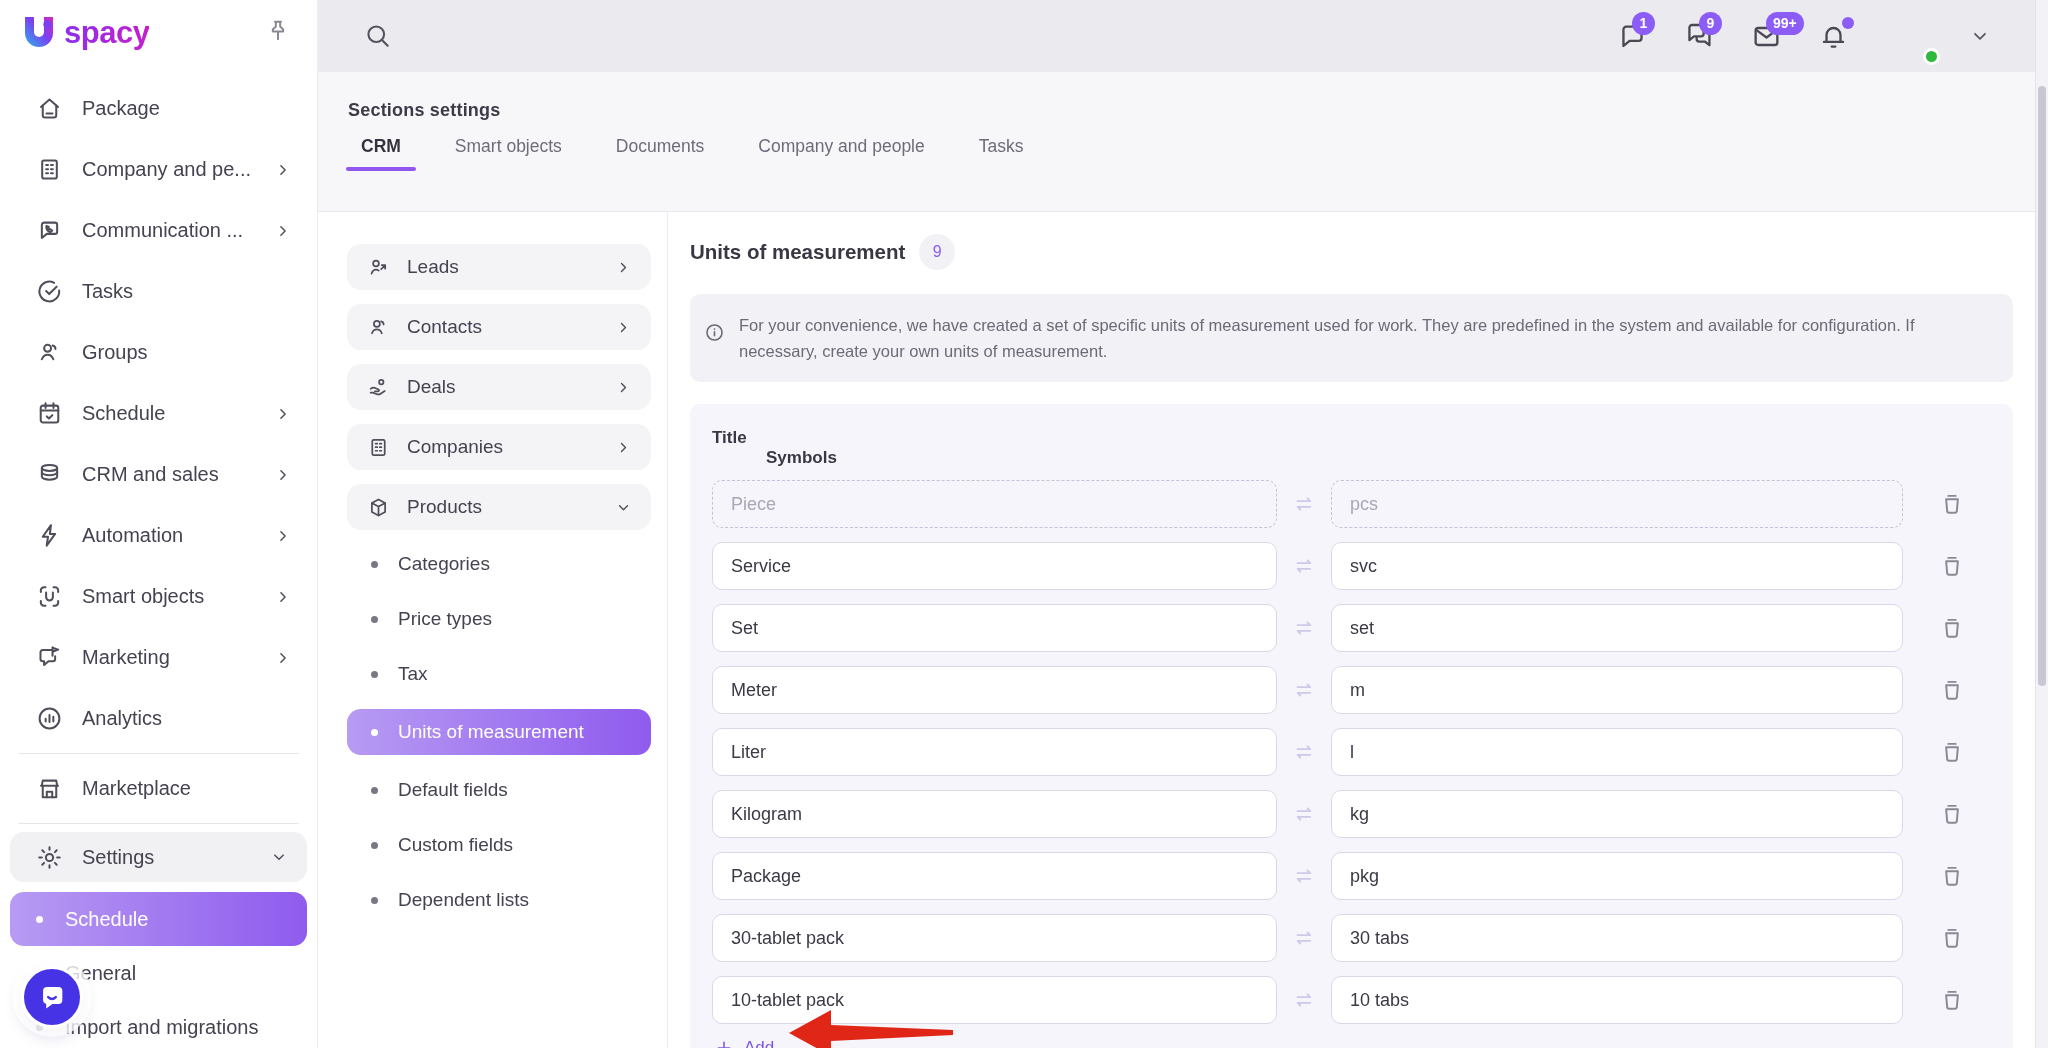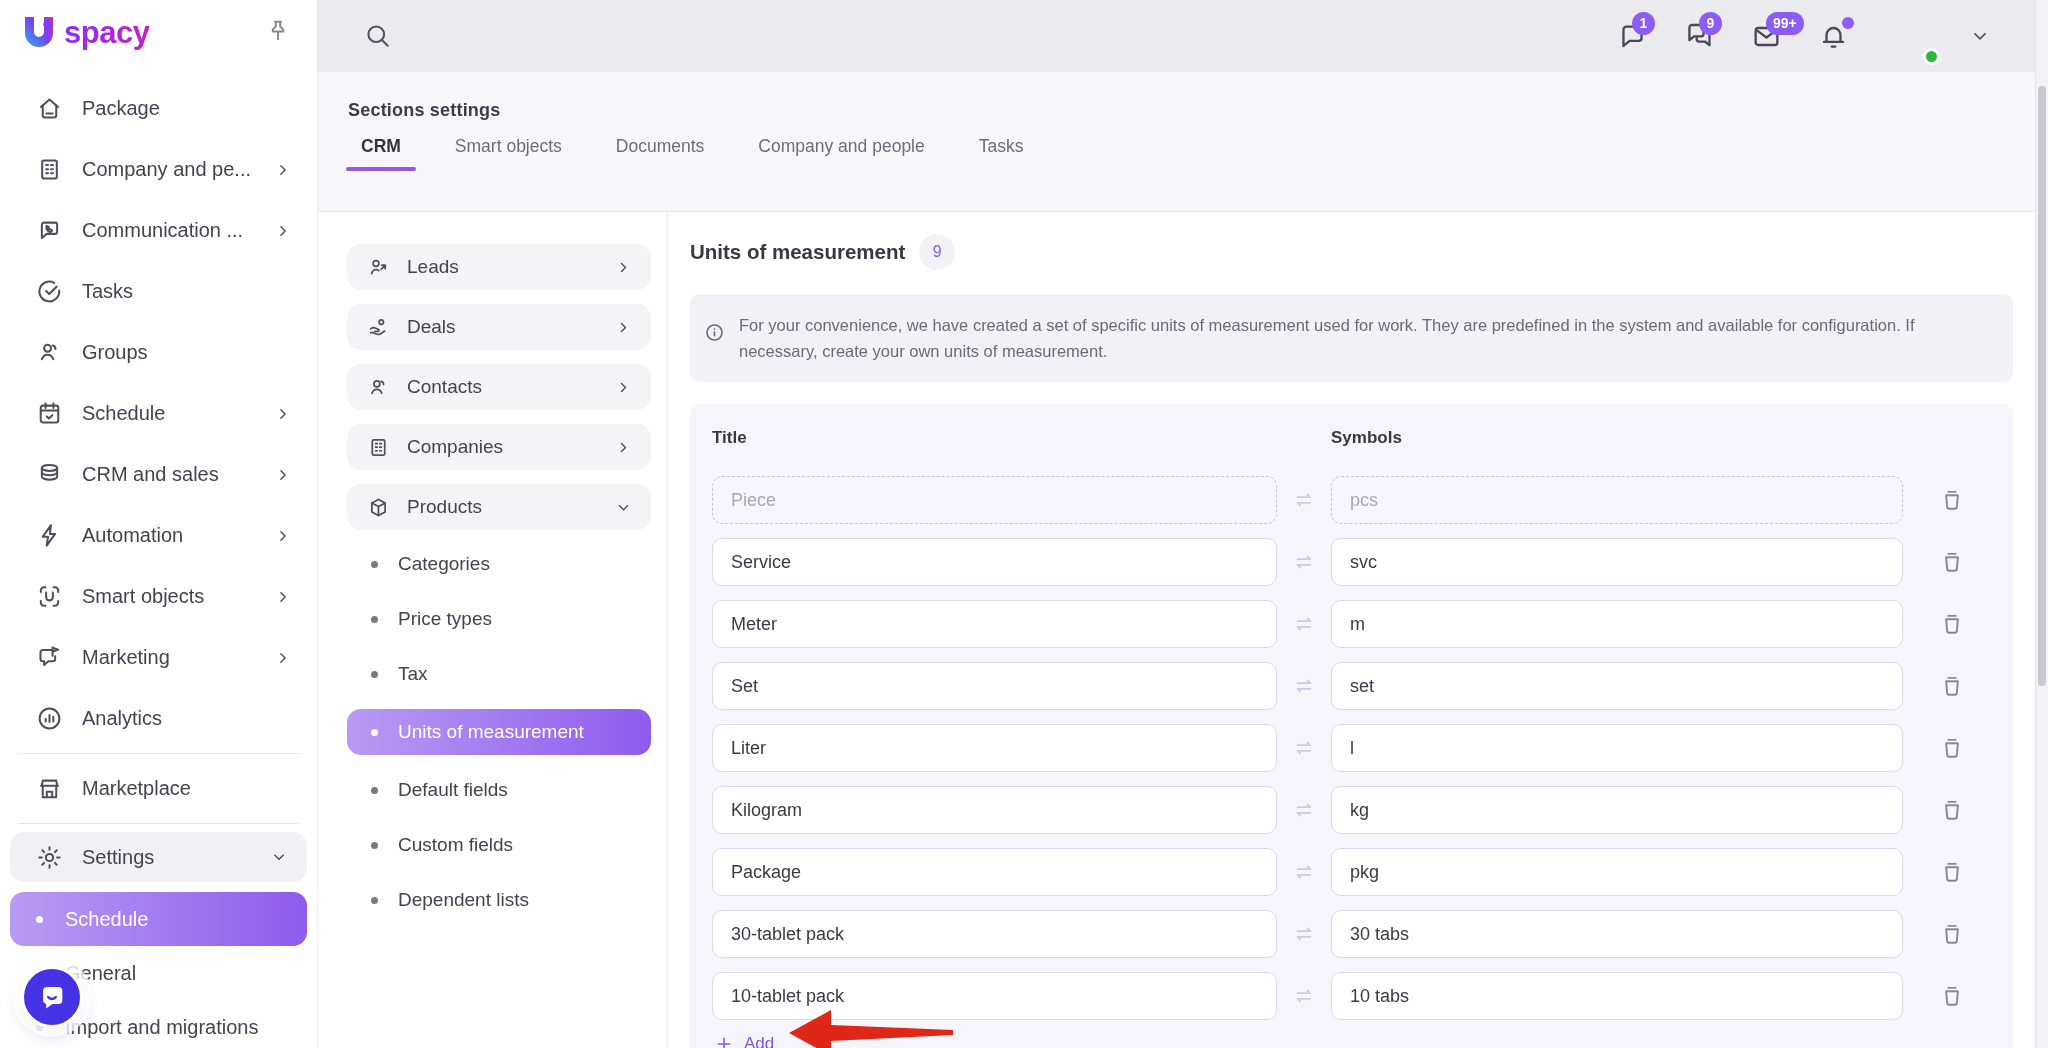--- a/index.html
+++ b/index.html
@@ -112,21 +112,21 @@
     width:36px; height:36px; border-radius:50%; background:#f2f1f5; color:#8b5cf6;
     display:flex; align-items:center; justify-content:center; font-size:16px;
   }
   .info-box {
     margin-top:24px; background:#f2f1f6; border-radius:10px; display:flex; gap:14px;
     padding:18px 22px 18px 14px; align-items:flex-start;
   }
   .info-ic { width:21px; height:21px; color:#6d6a78; flex:0 0 21px; margin-top:10px; }
   .info-text { font-size:16.5px; line-height:26px; color:#6d6a78; }
   .rows-block { position:relative; margin-top:22px; background:#f6f5fb; border-radius:10px; padding:24px 22px 10px 22px; }
-  .col-heads { display:flex; margin-bottom:28px; }
+  .col-heads { display:flex; margin-bottom:12px;flex-direction:column; }
   .col-head { font-size:17px; font-weight:700; color:#3a3745; }
   .col-head.title { width:565px; }
   .col-head.symbols { margin-left:54px; width:572px; }
   .unit-row { display:flex; align-items:center; margin-bottom:14px; }
   .unit-input {
     height:48px; background:#ffffff; border:1px solid #dcd7ea; border-radius:10px;
     font-size:18px; color:#3c3947; padding:0 18px; font-family:inherit; outline:none;
   }
   .unit-input::placeholder { color:#aaa6b6; }
   .unit-input.title { width:565px; }
@@ -474,41 +474,41 @@
                 <span class="lbl">Leads</span>
                 <span class="chev">
                   <svg viewBox="0 0 24 24" fill="none" stroke="currentColor" stroke-width="1.8" stroke-linecap="round" stroke-linejoin="round">
                     <path d="M9.5 7l5 5-5 5"></path>
                   </svg>
                 </span>
               </div>
               <div class="p-item">
                 <span class="ic">
                   <svg viewBox="0 0 24 24" fill="none" stroke="currentColor" stroke-width="1.8" stroke-linecap="round" stroke-linejoin="round">
+                    <circle cx="10.3" cy="8.3" r="3.1"></circle>
+                    <path d="M5.2 18c1-2.7 3-4 5.1-4s4.1 1.3 5.1 4"></path>
+                    <path d="M14.7 5.7c1.6.3 2.6 1.5 2.6 3.1"></path>
+                  </svg>
+                </span>
+                <span class="lbl">Contacts</span>
+                <span class="chev">
+                  <svg viewBox="0 0 24 24" fill="none" stroke="currentColor" stroke-width="1.8" stroke-linecap="round" stroke-linejoin="round">
+                    <path d="M9.5 7l5 5-5 5"></path>
+                  </svg>
+                </span>
+              </div>
+              <div class="p-item">
+                <span class="ic">
+                  <svg viewBox="0 0 24 24" fill="none" stroke="currentColor" stroke-width="1.8" stroke-linecap="round" stroke-linejoin="round">
                     <circle cx="14.9" cy="6.4" r="2.3"></circle>
                     <path d="M3.8 13.4c1.8-1.4 3.6-1.6 5.3-.7l2.9 1.4c1 .5.6 1.9-.5 1.9H8.2"></path>
                     <path d="M3.8 17.4h2.4l4.2 1.6c1.3.5 2.6.3 3.8-.5l4.3-2.8"></path>
                   </svg>
                 </span>
                 <span class="lbl">Deals</span>
-                <span class="chev">
-                  <svg viewBox="0 0 24 24" fill="none" stroke="currentColor" stroke-width="1.8" stroke-linecap="round" stroke-linejoin="round">
-                    <path d="M9.5 7l5 5-5 5"></path>
-                  </svg>
-                </span>
-              </div>
-              <div class="p-item">
-                <span class="ic">
-                  <svg viewBox="0 0 24 24" fill="none" stroke="currentColor" stroke-width="1.8" stroke-linecap="round" stroke-linejoin="round">
-                    <circle cx="10.3" cy="8.3" r="3.1"></circle>
-                    <path d="M5.2 18c1-2.7 3-4 5.1-4s4.1 1.3 5.1 4"></path>
-                    <path d="M14.7 5.7c1.6.3 2.6 1.5 2.6 3.1"></path>
-                  </svg>
-                </span>
-                <span class="lbl">Contacts</span>
                 <span class="chev">
                   <svg viewBox="0 0 24 24" fill="none" stroke="currentColor" stroke-width="1.8" stroke-linecap="round" stroke-linejoin="round">
                     <path d="M9.5 7l5 5-5 5"></path>
                   </svg>
                 </span>
               </div>
               <div class="p-item">
                 <span class="ic">
                   <svg viewBox="0 0 24 24" fill="none" stroke="currentColor" stroke-width="1.8" stroke-linecap="round" stroke-linejoin="round">
                     <rect x="5.5" y="4" width="13" height="16" rx="1.6"></rect>
@@ -616,40 +616,40 @@
                     <path d="M5.6 9.2h12.6l-2.7-2.7M18.2 14.8H5.6l2.7 2.7"></path>
                   </svg>
                 </span>
                 <input class="unit-input symbol" type="text" value="svc" style="">
                 <button class="trash"><span><svg viewBox="0 0 24 24" fill="none" stroke="currentColor" stroke-width="1.8" stroke-linecap="round" stroke-linejoin="round">
                       <path d="M8.6 4.5h6.8"></path>
                       <path d="M6.6 7.7h10.8l-.9 10.5a1.9 1.9 0 0 1-1.9 1.8H9.4a1.9 1.9 0 0 1-1.9-1.8z"></path>
                     </svg></span></button>
               </div>
               <div class="unit-row">
+                <input class="unit-input title" type="text" value="Set" style="">
+                <span class="swap">
+                  <svg viewBox="0 0 24 24" fill="none" stroke="currentColor" stroke-width="1.8" stroke-linecap="round" stroke-linejoin="round">
+                    <path d="M5.6 9.2h12.6l-2.7-2.7M18.2 14.8H5.6l2.7 2.7"></path>
+                  </svg>
+                </span>
+                <input class="unit-input symbol" type="text" value="set" style="">
+                <button class="trash"><span><svg viewBox="0 0 24 24" fill="none" stroke="currentColor" stroke-width="1.8" stroke-linecap="round" stroke-linejoin="round">
+                      <path d="M8.6 4.5h6.8"></path>
+                      <path d="M6.6 7.7h10.8l-.9 10.5a1.9 1.9 0 0 1-1.9 1.8H9.4a1.9 1.9 0 0 1-1.9-1.8z"></path>
+                    </svg></span></button>
+              </div>
+              <div class="unit-row">
                 <input class="unit-input title" type="text" value="Meter" style="">
                 <span class="swap">
                   <svg viewBox="0 0 24 24" fill="none" stroke="currentColor" stroke-width="1.8" stroke-linecap="round" stroke-linejoin="round">
                     <path d="M5.6 9.2h12.6l-2.7-2.7M18.2 14.8H5.6l2.7 2.7"></path>
                   </svg>
                 </span>
                 <input class="unit-input symbol" type="text" value="m" style="">
-                <button class="trash"><span><svg viewBox="0 0 24 24" fill="none" stroke="currentColor" stroke-width="1.8" stroke-linecap="round" stroke-linejoin="round">
-                      <path d="M8.6 4.5h6.8"></path>
-                      <path d="M6.6 7.7h10.8l-.9 10.5a1.9 1.9 0 0 1-1.9 1.8H9.4a1.9 1.9 0 0 1-1.9-1.8z"></path>
-                    </svg></span></button>
-              </div>
-              <div class="unit-row">
-                <input class="unit-input title" type="text" value="Set" style="">
-                <span class="swap">
-                  <svg viewBox="0 0 24 24" fill="none" stroke="currentColor" stroke-width="1.8" stroke-linecap="round" stroke-linejoin="round">
-                    <path d="M5.6 9.2h12.6l-2.7-2.7M18.2 14.8H5.6l2.7 2.7"></path>
-                  </svg>
-                </span>
-                <input class="unit-input symbol" type="text" value="set" style="">
                 <button class="trash"><span><svg viewBox="0 0 24 24" fill="none" stroke="currentColor" stroke-width="1.8" stroke-linecap="round" stroke-linejoin="round">
                       <path d="M8.6 4.5h6.8"></path>
                       <path d="M6.6 7.7h10.8l-.9 10.5a1.9 1.9 0 0 1-1.9 1.8H9.4a1.9 1.9 0 0 1-1.9-1.8z"></path>
                     </svg></span></button>
               </div>
               <div class="unit-row">
                 <input class="unit-input title" type="text" value="Liter" style="">
                 <span class="swap">
                   <svg viewBox="0 0 24 24" fill="none" stroke="currentColor" stroke-width="1.8" stroke-linecap="round" stroke-linejoin="round">
                     <path d="M5.6 9.2h12.6l-2.7-2.7M18.2 14.8H5.6l2.7 2.7"></path>

